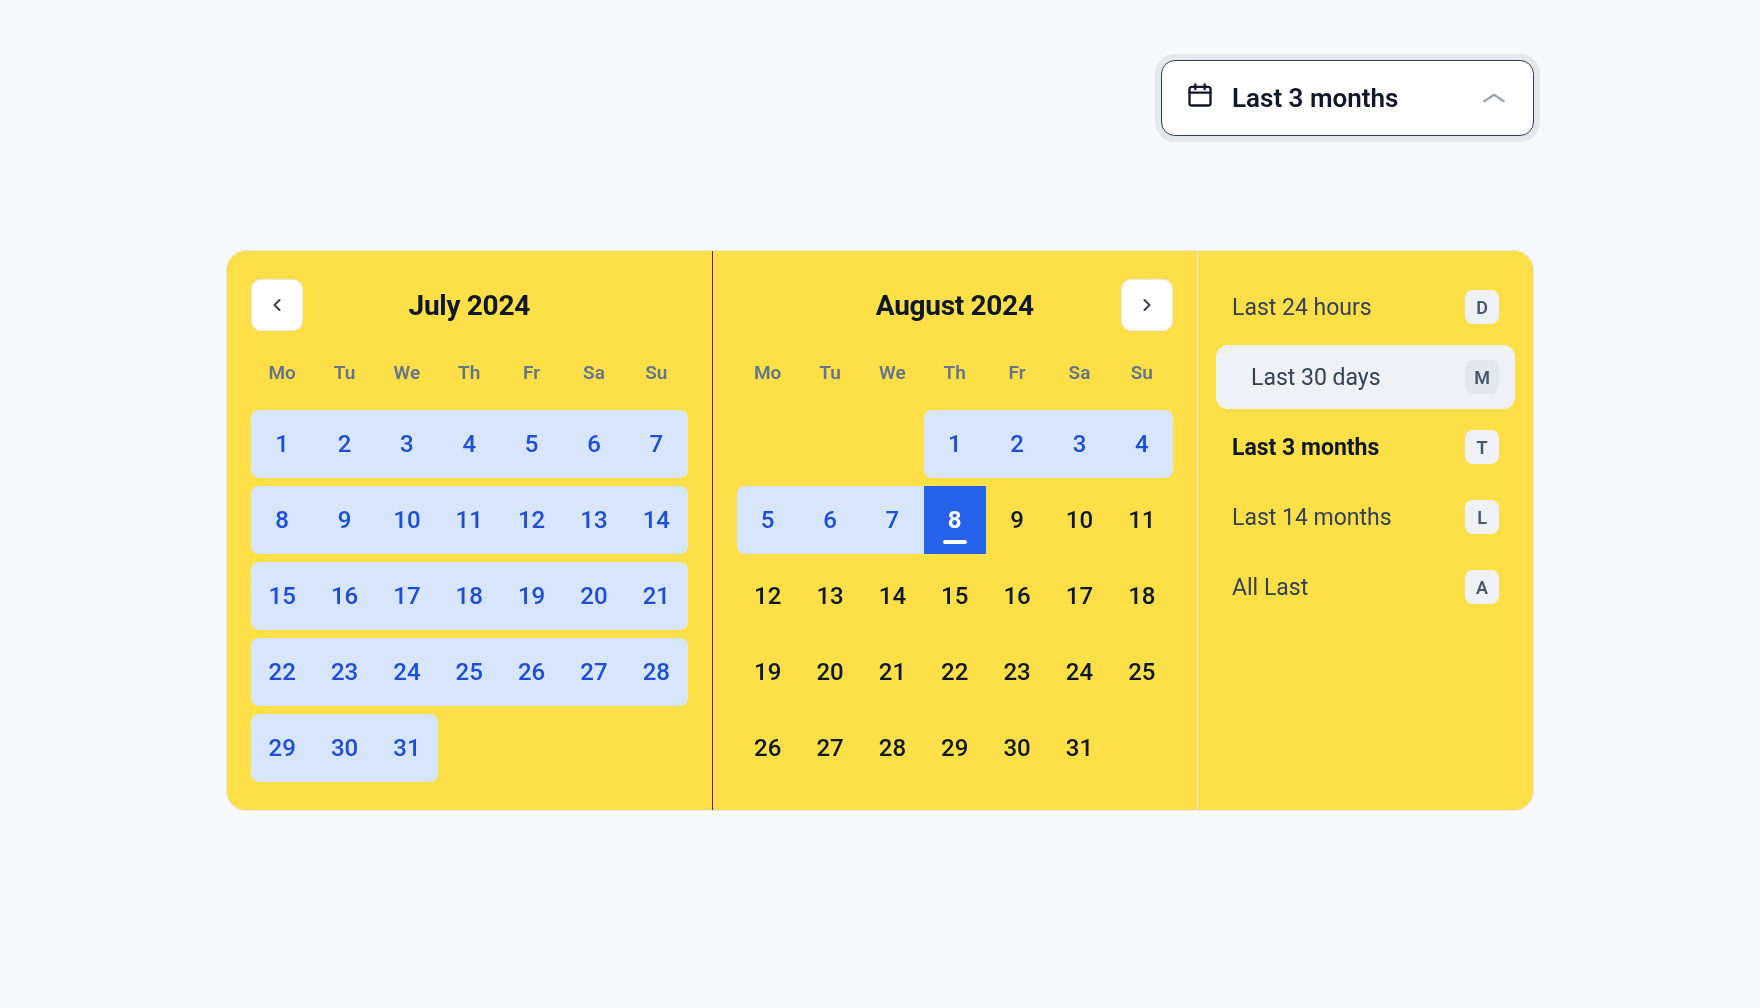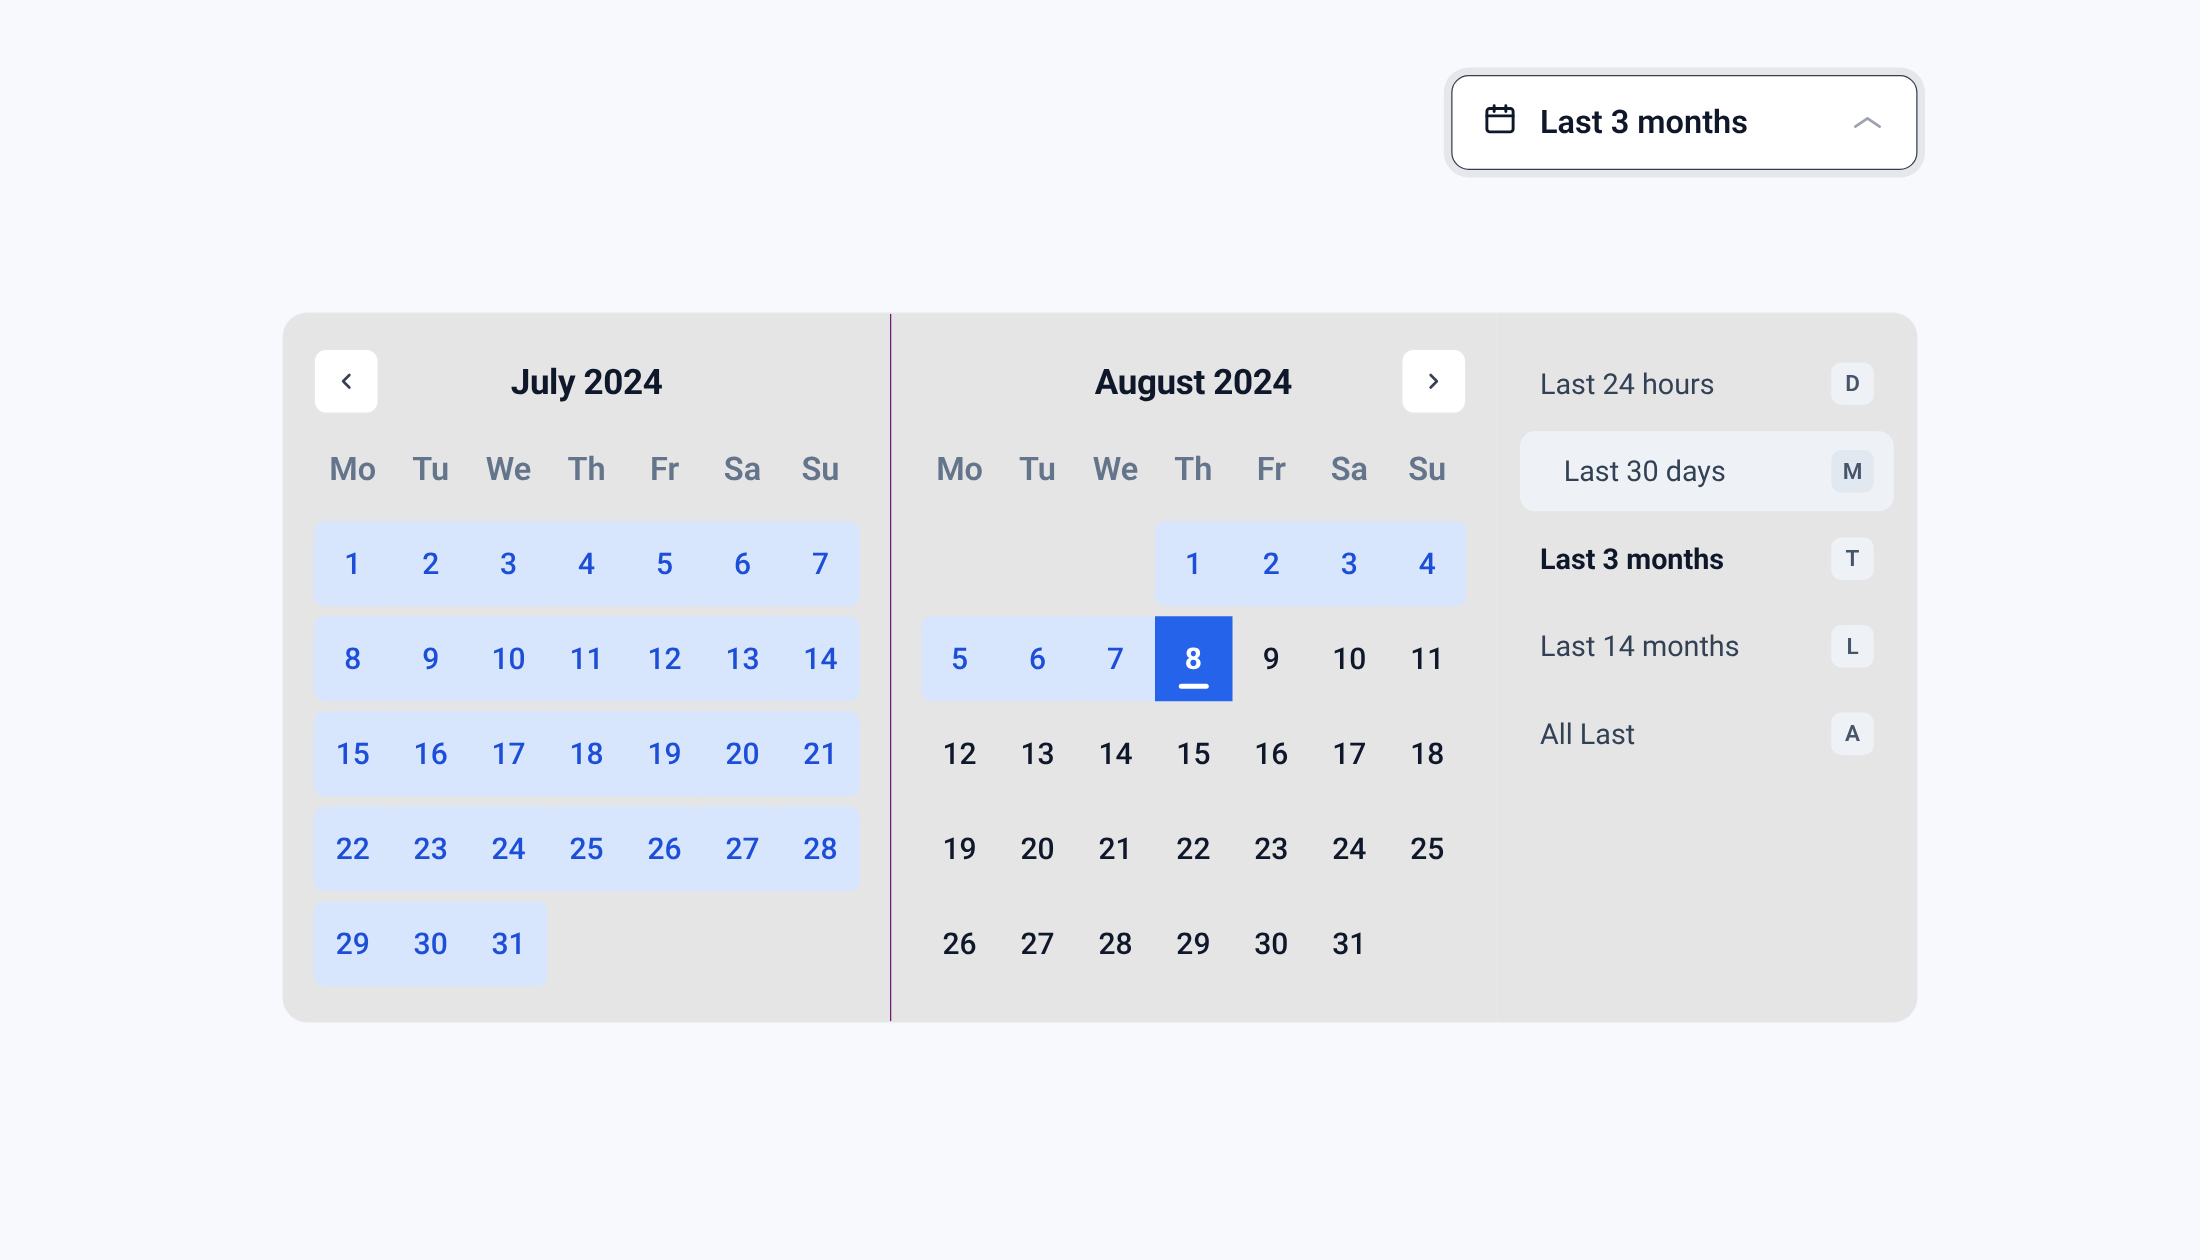--- a/index.html
+++ b/index.html
@@ -45,21 +45,21 @@
     height: 18px;
     display: flex;
     align-items: center;
     justify-content: center;
     color: #6b7280;
   }
   
   .panel {
     margin-top: 110px;
     width: 100%;
-    background: #e5e5e5;
+    background: #fde047;
     border: 1px solid #e5e7eb;
     border-radius: 20px;
     display: flex;
     overflow: hidden;
   }
   .month {
     flex: 1;
     padding: 28px 24px 28px 24px;
     position: relative;
   }
@@ -95,21 +95,21 @@
     cursor: pointer;
   }
   .nav-btn.left { left: 0; }
   .nav-btn.right { right: 0; }
   .dow-row, .week-row {
     display: grid;
     grid-template-columns: repeat(7, 1fr);
   }
   .dow {
     text-align: center;
-    font-size: 26px;
+    font-size: 19px;
     font-weight: 600;
     color: #64748b;
     padding-bottom: 18px;
   }
   .week-row { margin-top: 8px; }
   .day {
     height: 68px;
     display: flex;
     align-items: center;
     justify-content: center;

